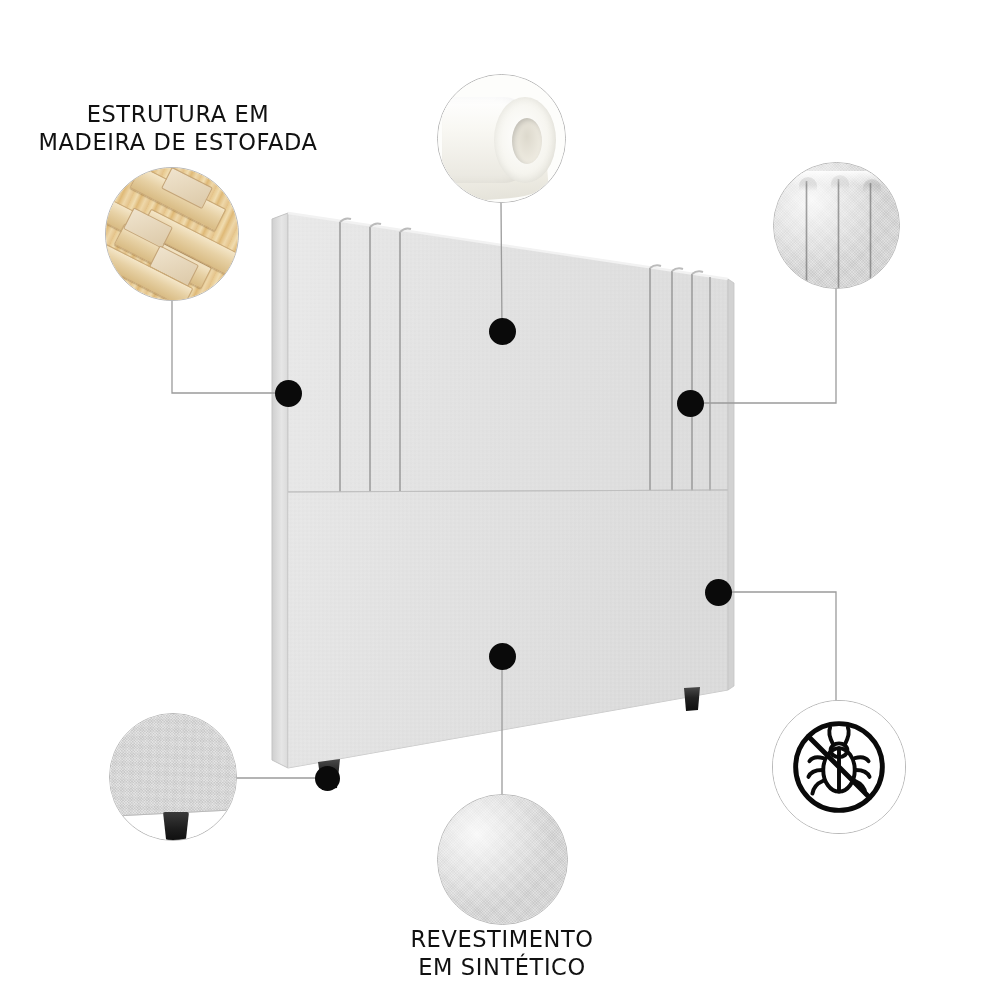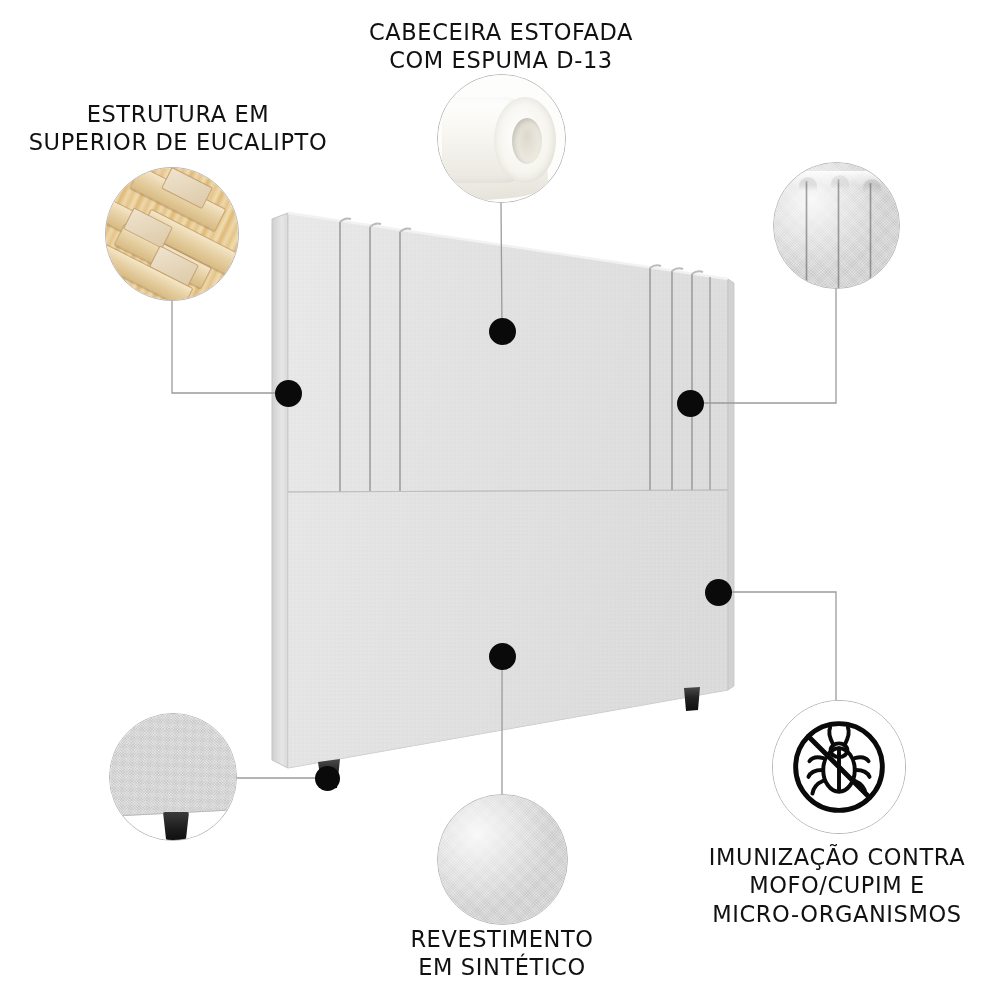--- a/index.html
+++ b/index.html
@@ -328,22 +328,17 @@
   </div>
 
   <div class="dot dot-14" style="left:288px; top:393px;"></div>
   <div class="dot dot-14" style="left:502px; top:331px;"></div>
   <div class="dot dot-14" style="left:690px; top:403px;"></div>
   <div class="dot dot-12" style="left:327px; top:778px;"></div>
   <div class="dot dot-14" style="left:502px; top:656px;"></div>
   <div class="dot dot-14" style="left:718px; top:592px;"></div>
 
   <div class="callout-label lbl-wood">ESTRUTURA EM
-SUPERIOR DE EUCALIPTO</div>
-  <div class="callout-label lbl-foam">CABECEIRA ESTOFADA
-COM ESPUMA D-13</div>
+MADEIRA DE ESTOFADA</div>
   <div class="callout-label lbl-cover">REVESTIMENTO
 EM SINTÉTICO</div>
-  <div class="callout-label lbl-immun">IMUNIZAÇÃO CONTRA
-MOFO/CUPIM E
-MICRO-ORGANISMOS</div>
 
 </div>
 
 </body></html>

